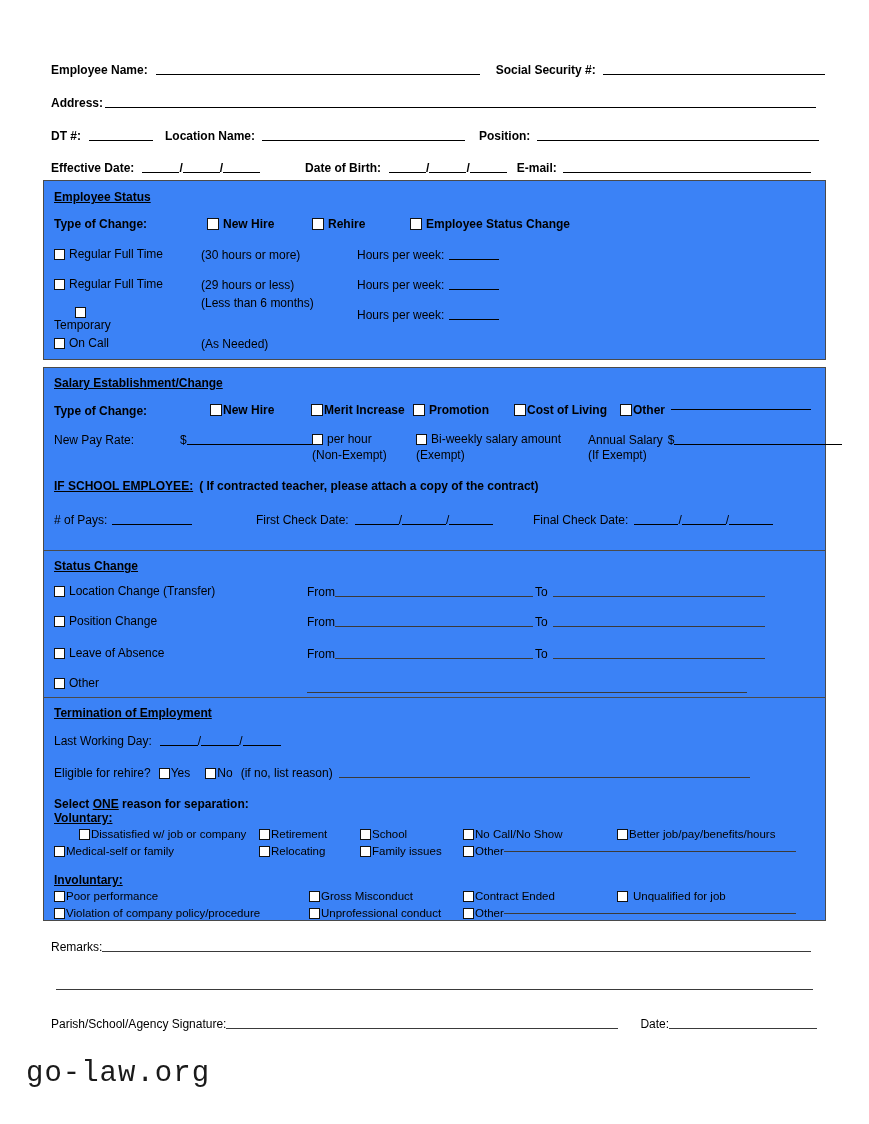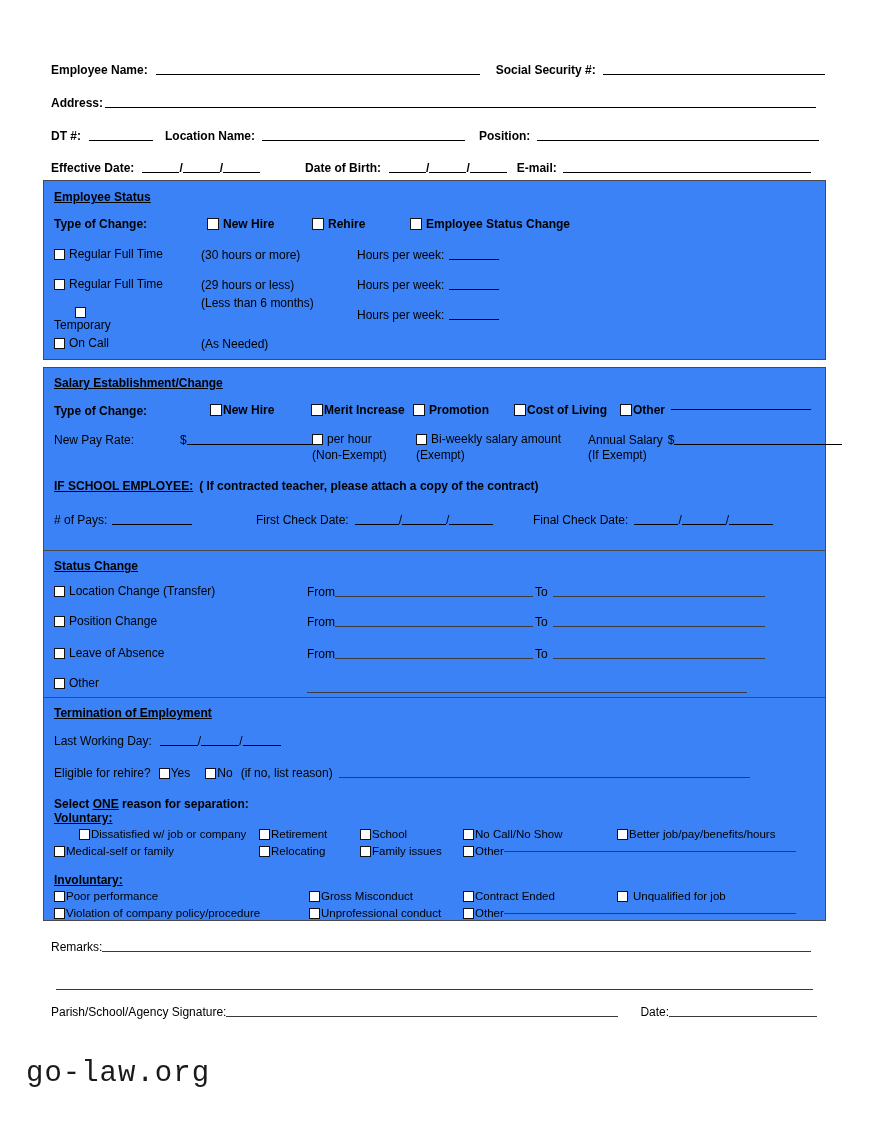--- a/index.html
+++ b/index.html
@@ -467,19 +467,19 @@
     <span class="lbl-n">Remarks:</span>
     <span class="rule-thin" style="width:709px;"></span>
   </div>
   <div class="abs" style="left:56px; top:974px;">
     <span class="rule-thin" style="width:757px;"></span>
   </div>
 
   <div class="abs row" style="left:51px; top:1005px;">
     <span class="lbl-n">Parish/School/Agency Signature:</span>
     <span class="rule-thin" style="width:392px;"></span>
-    <span class="lbl-n" style="margin-left:22px;">Date:</span>
+    <span class="lbl-n" style="margin-left:22px;margin-top:12px;">Date:</span>
     <span class="rule-thin" style="width:148px;"></span>
   </div>
 
   <div class="wm">go-law.org</div>
 
 </div>
 
 </body></html>

